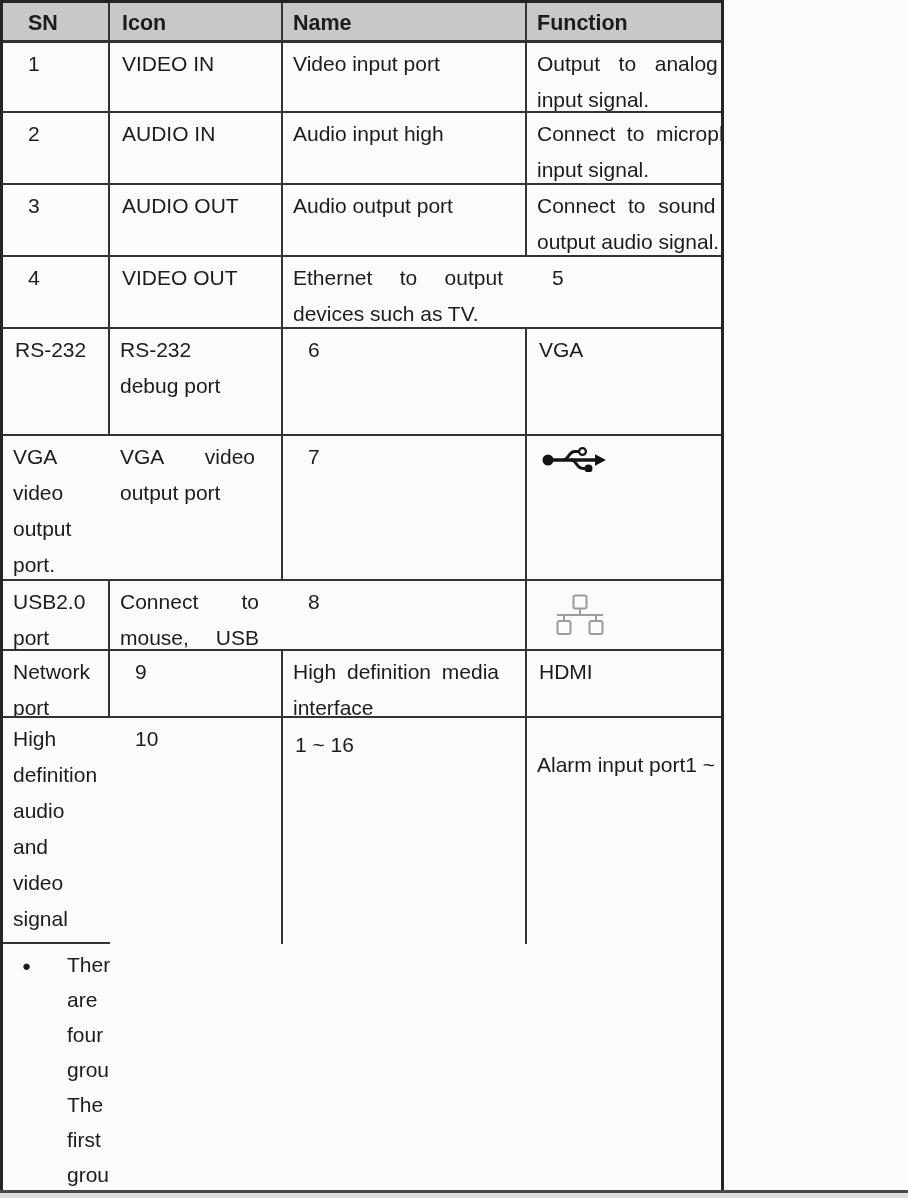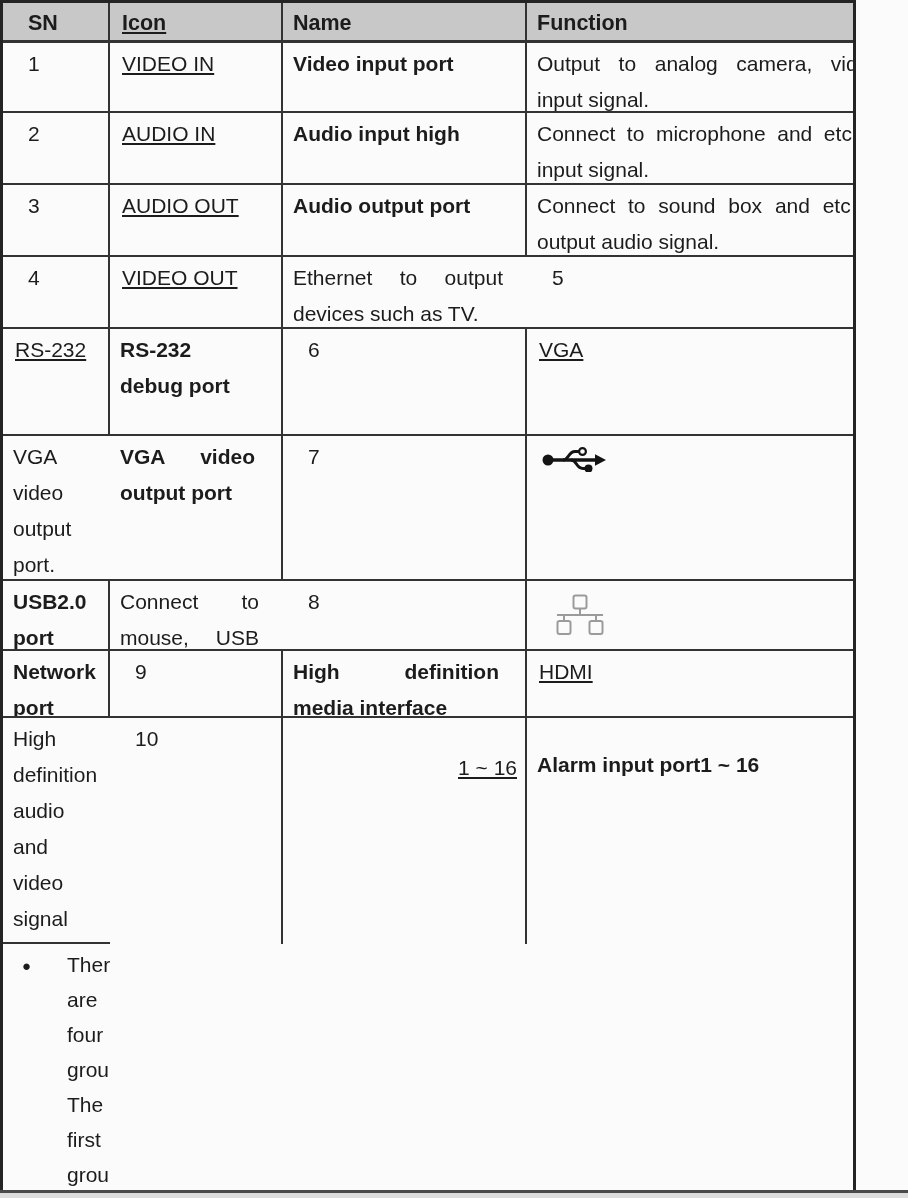--- a/index.html
+++ b/index.html
@@ -15,21 +15,21 @@
   body{
     font-family:"Liberation Sans","DejaVu Sans",sans-serif;
     color:var(--text);
     width:908px;
   }
   .page{
     width:908px;height:1198px;overflow:hidden;background:var(--page-bg);
     position:relative;
   }
   .tbl{
-    width:856px;height:1190px;overflow:hidden;
+    width:724px;height:1190px;overflow:hidden;
     border:3px solid var(--outer-border);
     border-bottom:none;
     display:grid;
     grid-template-columns:107px 173px 244px 378px;
     grid-template-rows:40px 70px 72px 72px 72px 107px 145px 70px 67px 226px auto;
     background:var(--page-bg);
   }
   .cell{
     border-right:2px solid var(--border);
     border-bottom:2px solid var(--border);
@@ -41,25 +41,25 @@
   .cell.last-col{border-right:none;}
   .cell.last-row{border-bottom:none;}
   .hdr{
     background:var(--header-bg);
     font-weight:bold;
     font-size:21.5px;
     display:flex;align-items:center;
     border-bottom:3px solid var(--border);
   }
   .sn-cell{padding-left:25px;}
-  .icon-cell{padding-left:12px;text-decoration:underline;}
-  .name-cell{text-align:justify;padding-right:26px;font-weight:bold;}
+  .icon-cell{padding-left:12px;}
+  .name-cell{text-align:justify;padding-right:26px;}
   .fn-cell{text-align:justify;padding-right:24px;}
   .name-tall{line-height:50px;padding-top:22px;}
-  .icon-low{padding-top:32px;text-align:right;}
+  .icon-low{padding-top:9px;}
   .fn-bullet{
     display:grid;grid-template-columns:34px 1fr;column-gap:16px;
     padding-left:14px;padding-right:20px;
   }
   .bullet-marker{
     font-size:15px;line-height:37px;text-align:left;padding-left:5px;
   }
   .bullet-text{text-align:justify;line-height:35px;}
   .icon-svg{display:block;}
   .usb-svg{margin:7px 0 0 3px;}

